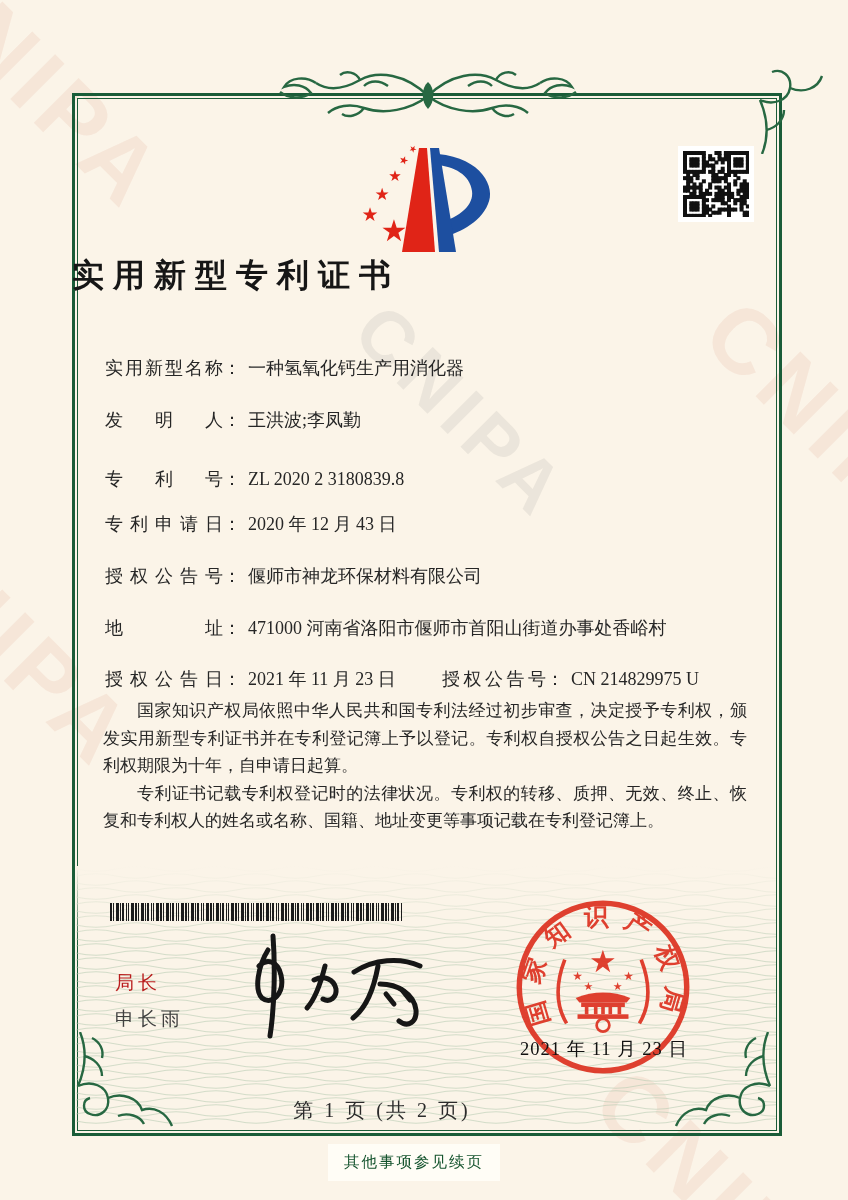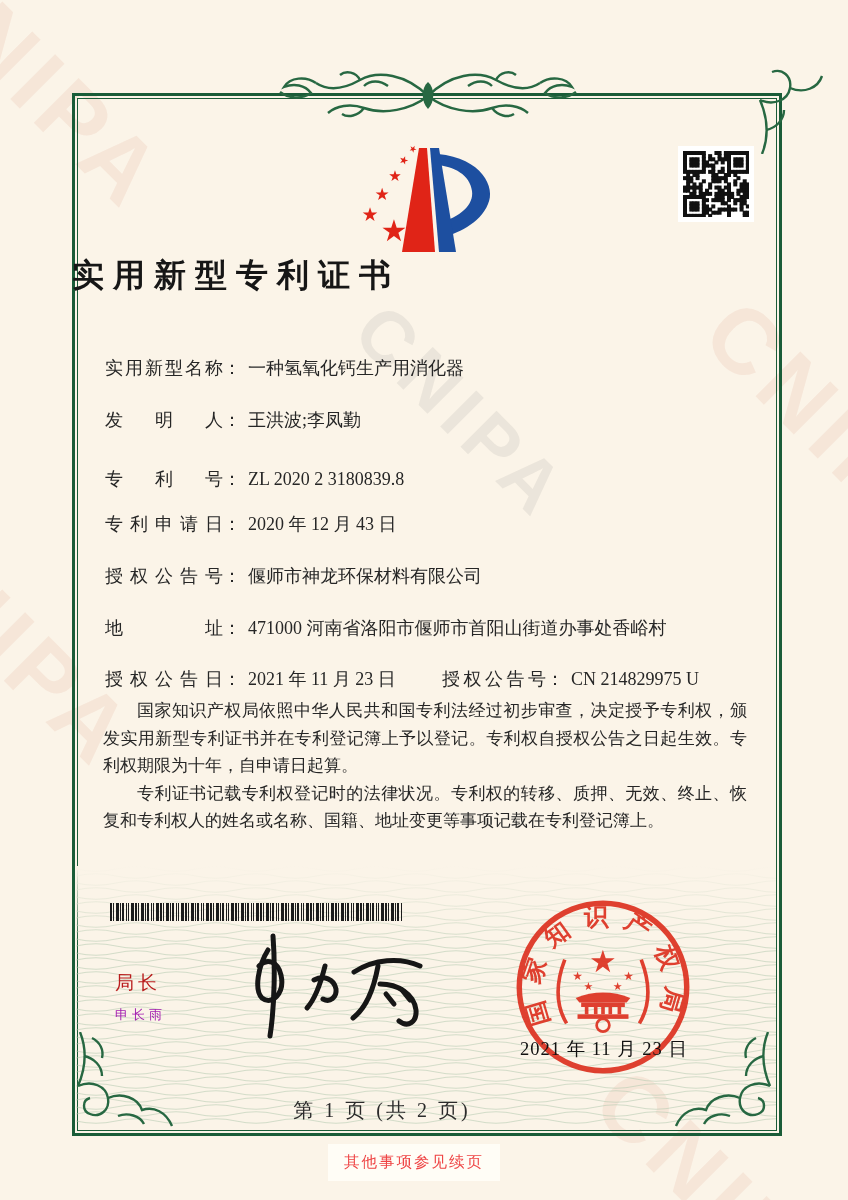--- a/index.html
+++ b/index.html
@@ -36,32 +36,32 @@
   .paras{position:absolute;left:103px;top:697px;width:644px;font-size:17px;line-height:27.5px;
          color:#262626;text-align:justify;}
   .paras p{margin:0;text-indent:2em;}
 
   .guilloche-zone{position:absolute;left:76px;top:866px;width:700px;height:260px;}
   .guilloche-fade{position:absolute;inset:0;background:linear-gradient(180deg,#fbf4e8 0%,rgba(251,244,232,0) 30%);}
 
   .barcode{position:absolute;left:110px;top:903px;}
 
   .signer-role{position:absolute;left:115px;top:970px;font-size:19px;letter-spacing:4px;color:#b91c1c;}
-  .signer-name{position:absolute;left:115px;top:1006px;font-size:13px;letter-spacing:4px;color:#a21caf;}
+  .signer-name{position:absolute;left:115px;top:1006px;font-size:19px;letter-spacing:4px;color:#404040;}
   .signature{position:absolute;left:228px;top:930px;}
 
   .seal{position:absolute;left:512px;top:896px;opacity:.93;}
   .seal-date{position:absolute;left:516px;top:1036px;width:176px;text-align:center;
              font-size:18.5px;letter-spacing:1px;color:#111;}
 
   .page-num{position:absolute;left:72px;top:1097px;width:620px;text-align:center;
             font-size:20px;letter-spacing:3px;color:#2b2b2b;}
 
   .note{position:absolute;left:328px;top:1144px;background:#fffdf6;padding:8px 16px;
-        font-size:15.5px;letter-spacing:2px;color:#ef4444;}
+        font-size:15.5px;letter-spacing:2px;color:#14532d;}
 </style>
 </head>
 <body>
 
 <div class="page">
 
   <span class="wm" style="left:-40px;top:-70px;">CNIPA</span>
   <span class="wm wm-gray" style="left:398px;top:288px;">CNIPA</span>
   <span class="wm" style="left:758px;top:280px;">CNIPA</span>
   <span class="wm" style="left:-70px;top:488px;">CNIPA</span>

